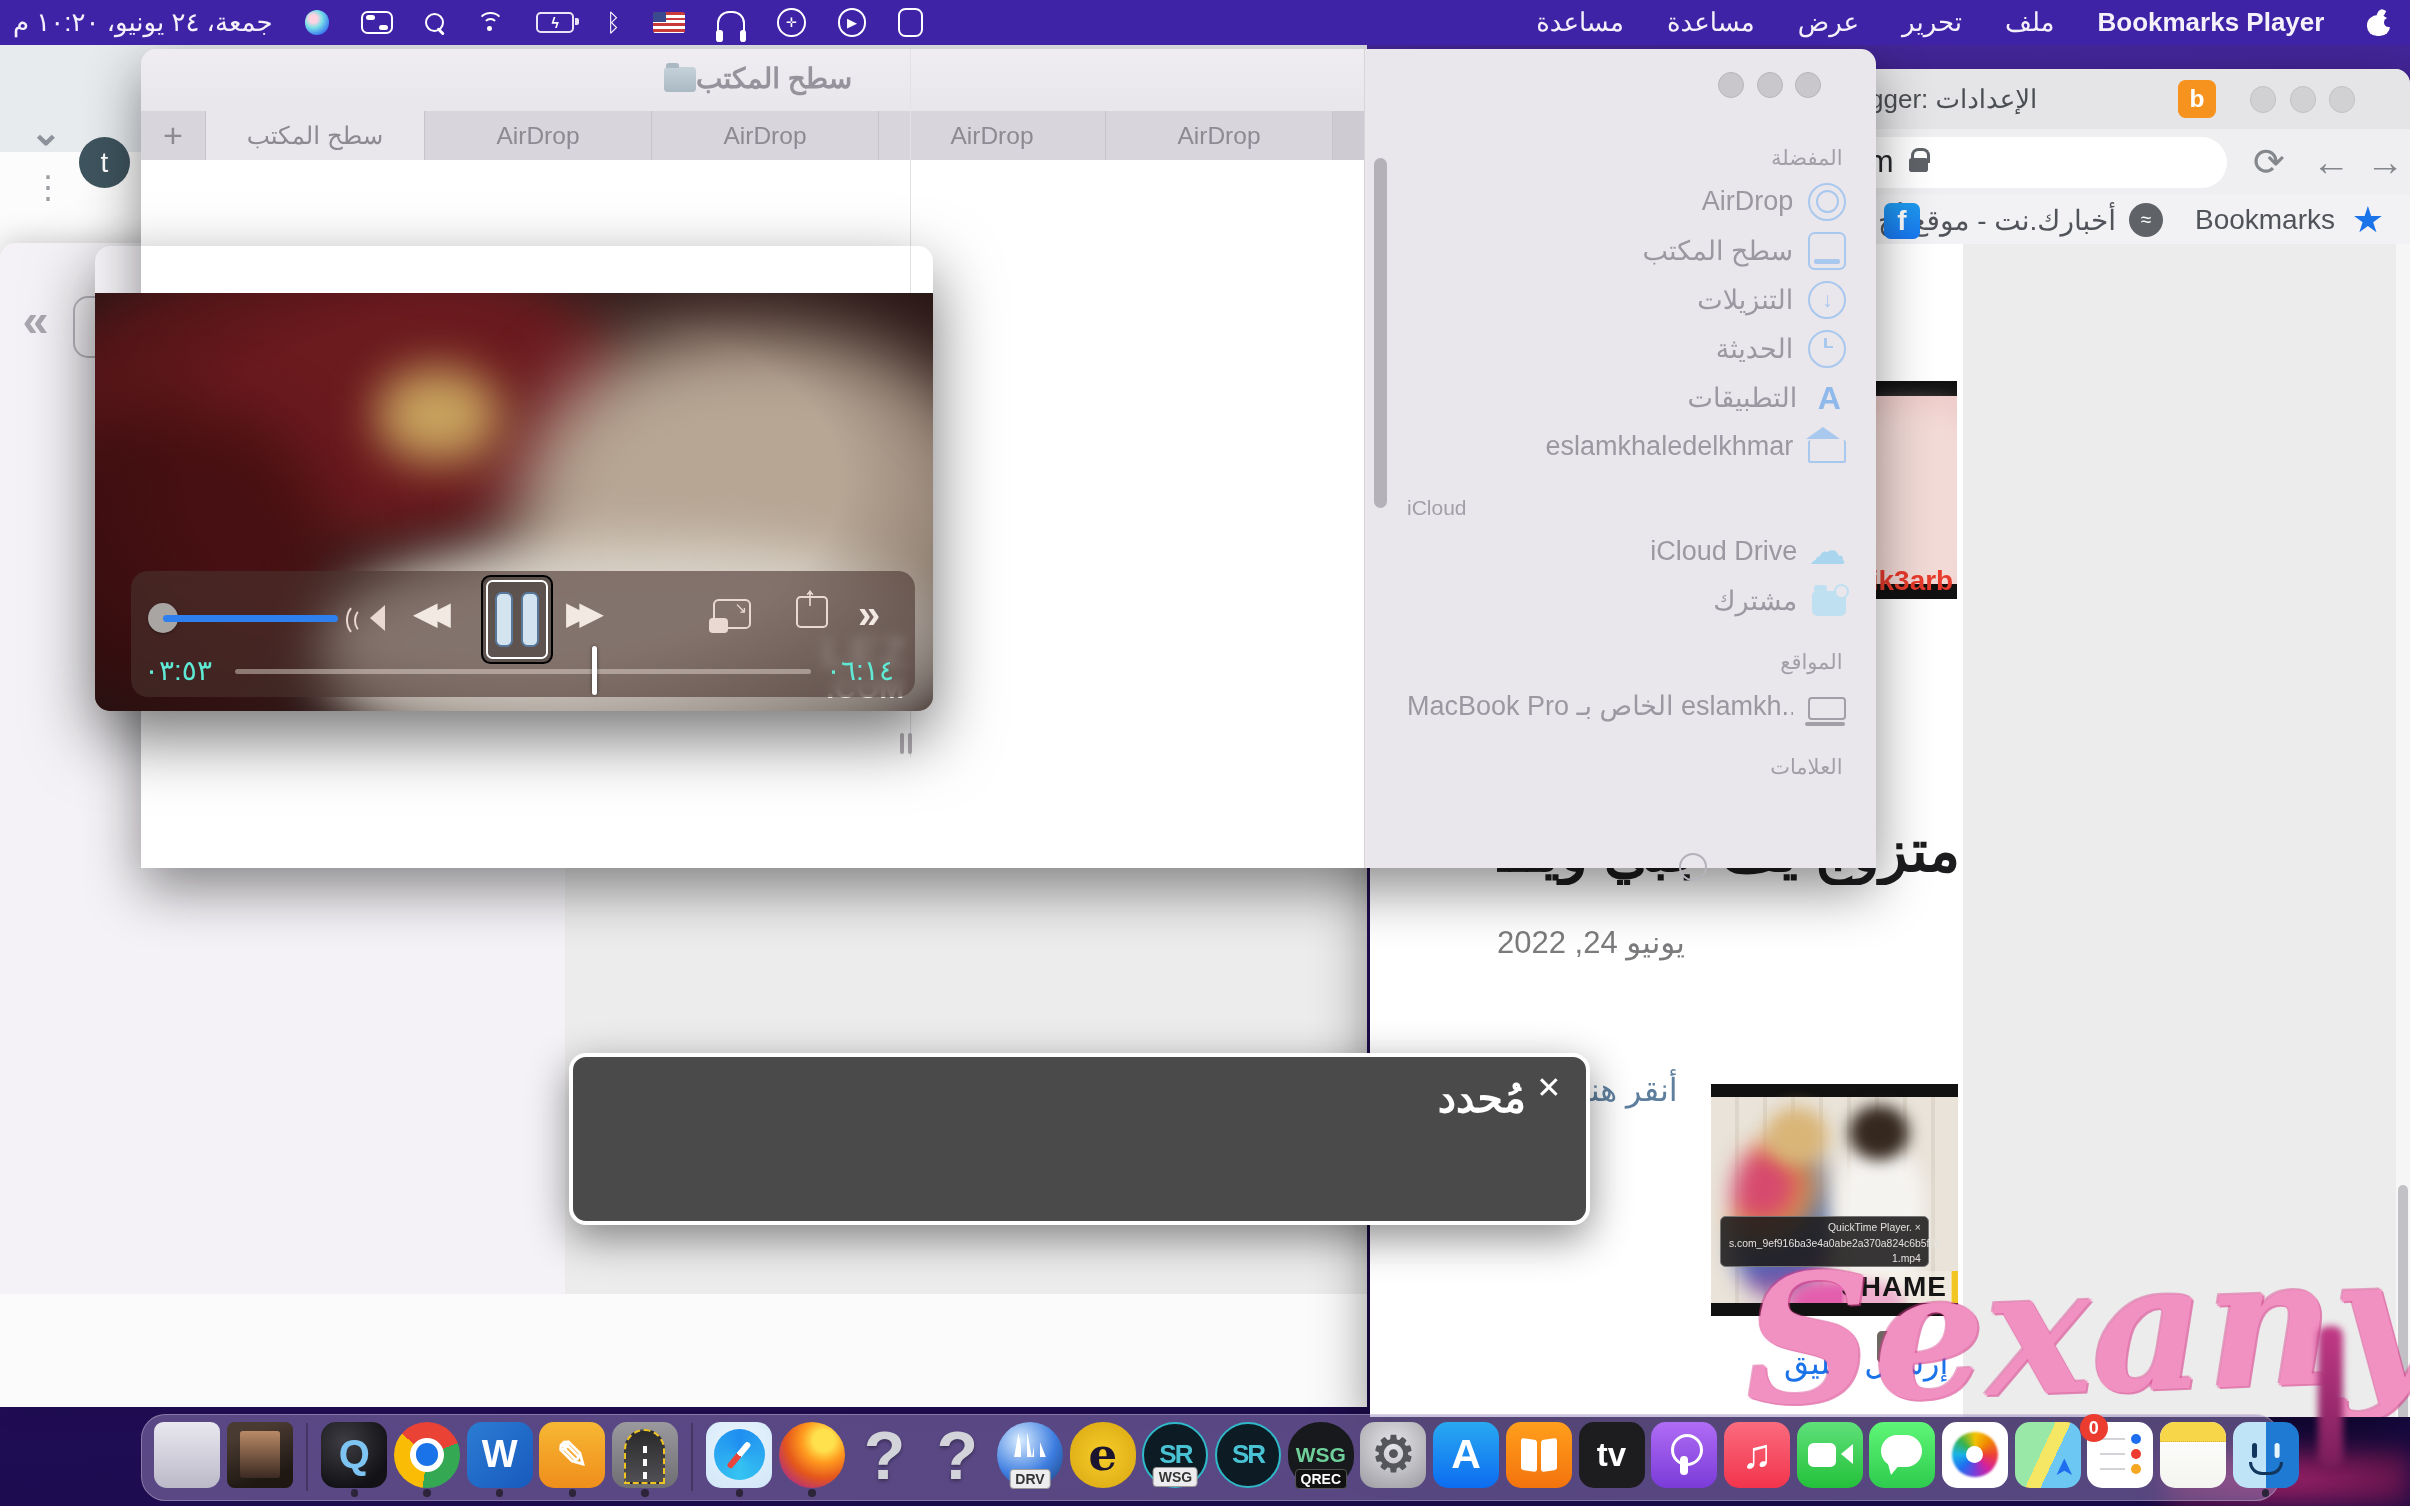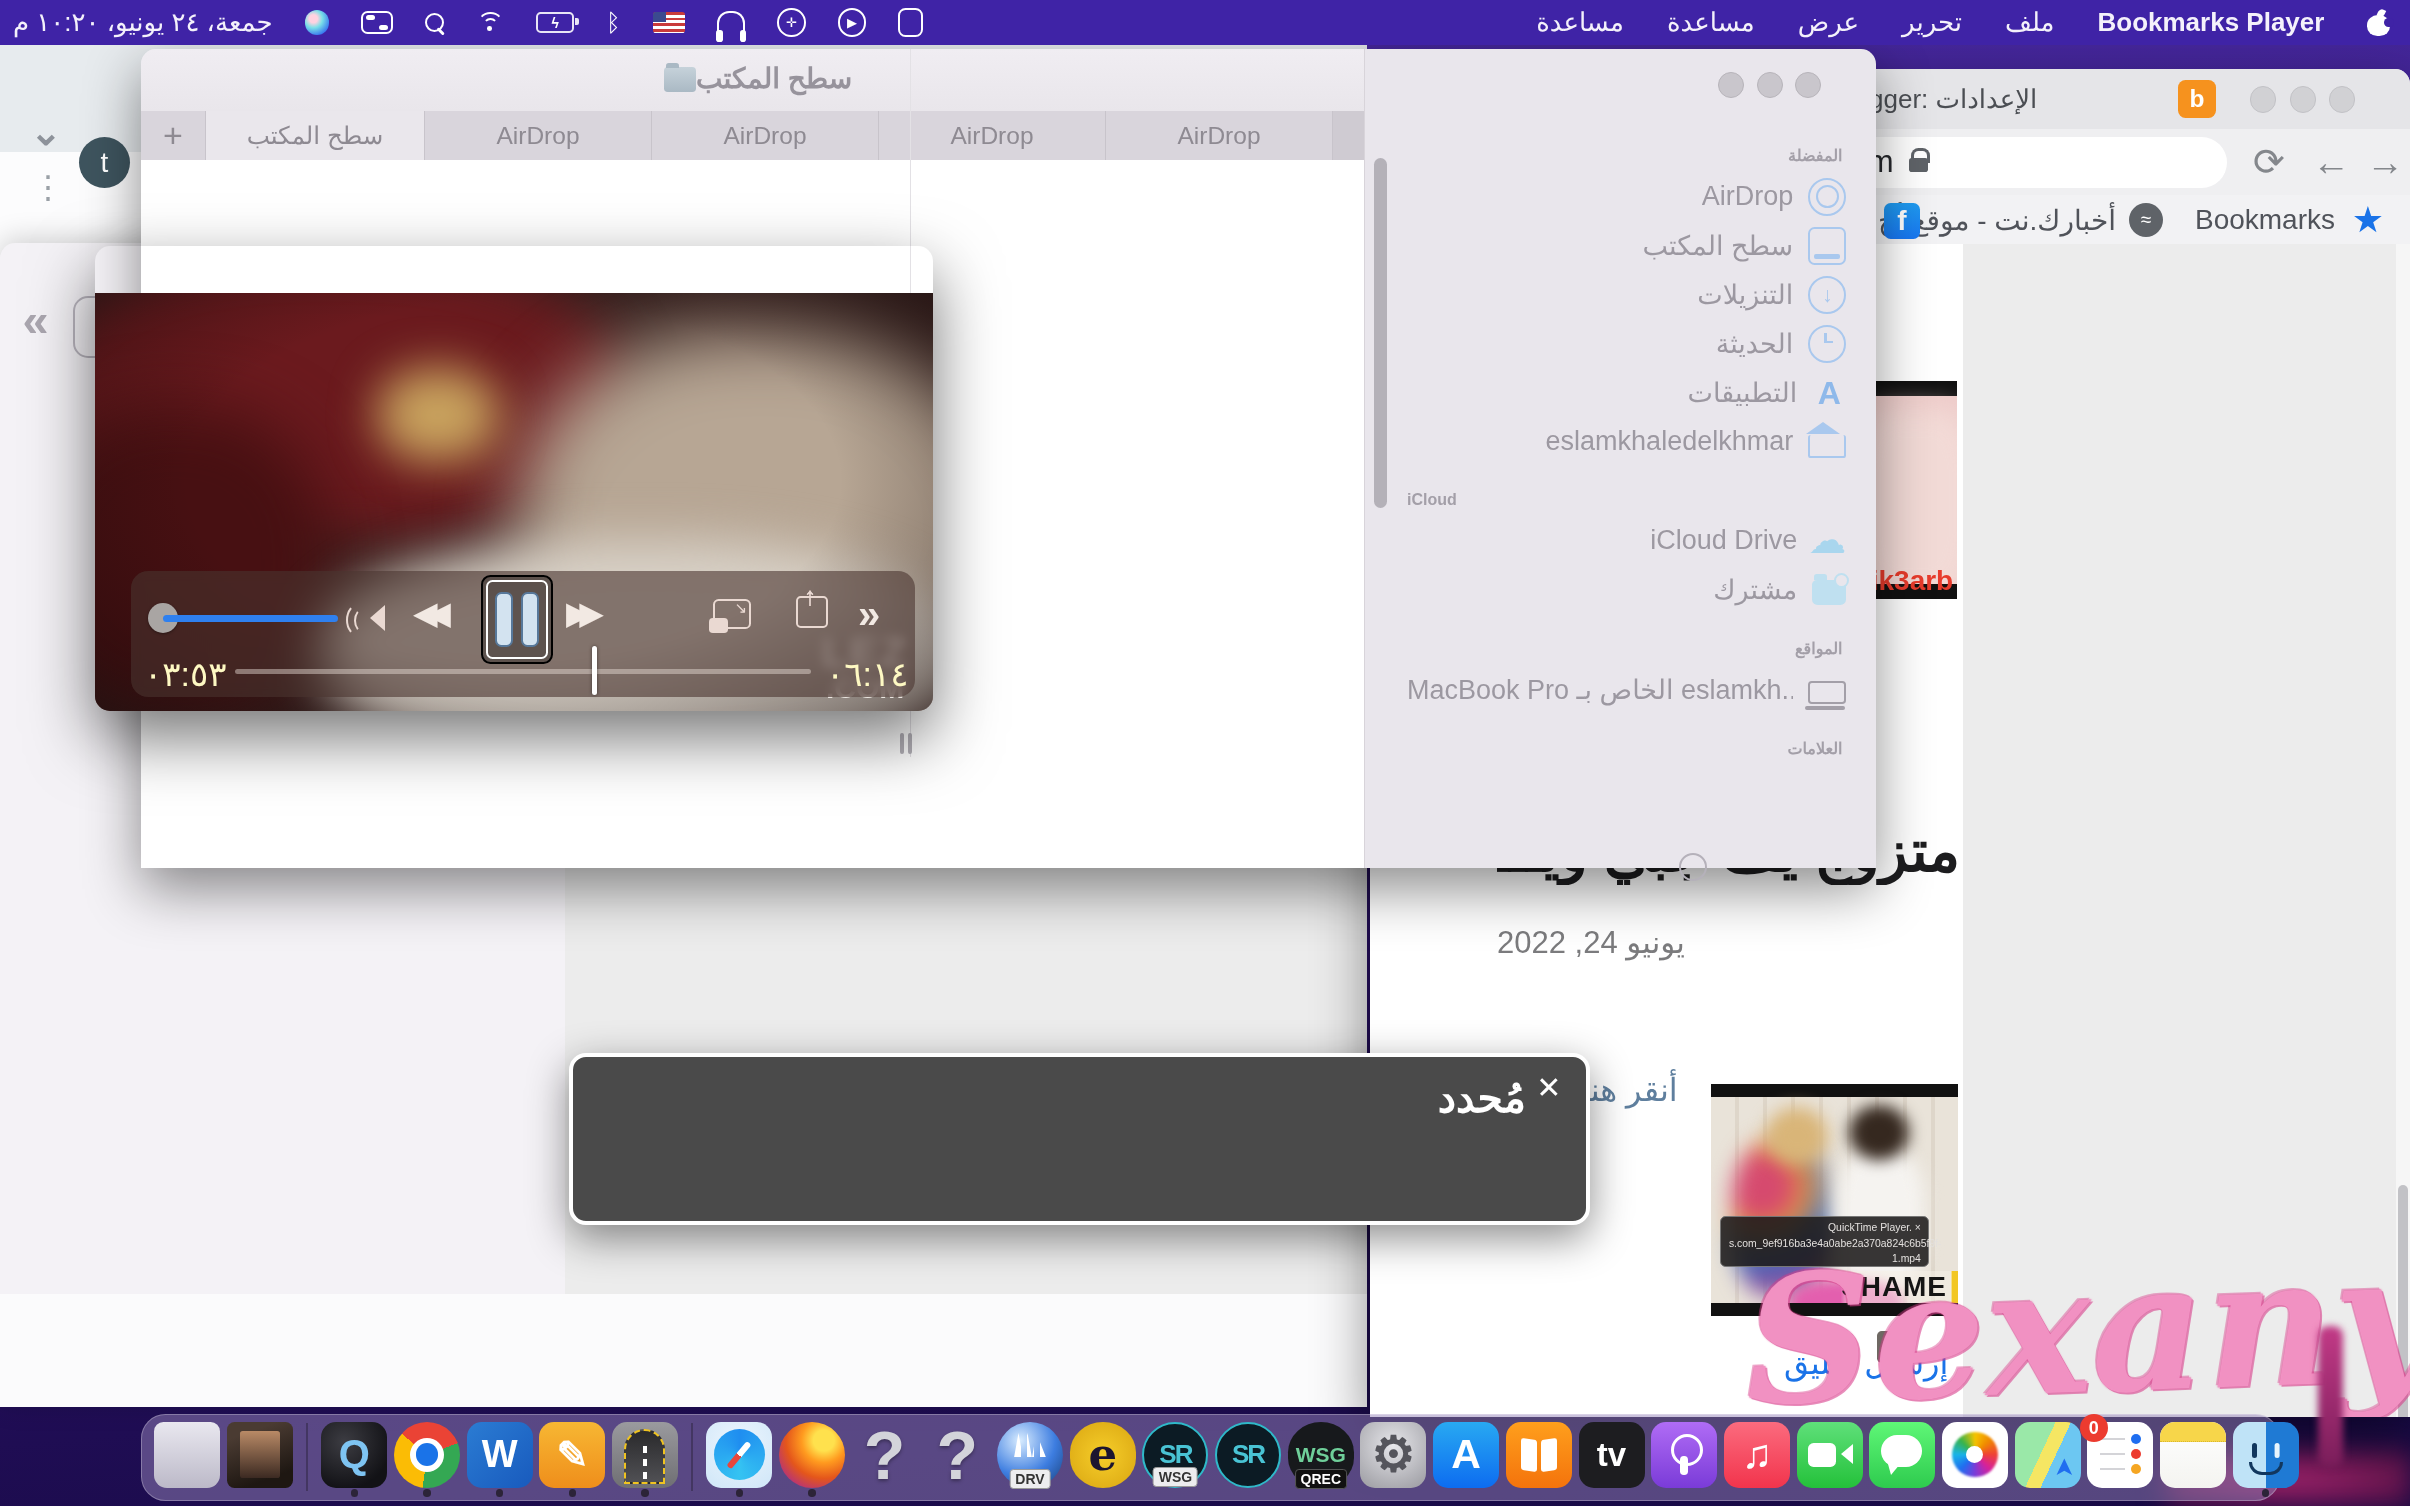--- a/index.html
+++ b/index.html
@@ -68,21 +68,21 @@
   .ftab:not(.active){width:226px;}
   #tabsliver{flex:1;background:#cfcbd2;}
   #finder .body{position:absolute;left:0;top:111px;width:1223px;height:708px;background:#fff;}
   #finder .coldiv{position:absolute;left:769px;top:0;width:0.9px;height:708px;background:#e3e1e5;}
   #finder .handle{position:absolute;left:759px;top:684px;width:21px;height:21px;}
   #finder .handle i{display:inline-block;width:3.8px;height:21px;background:#b4b1b8;margin-right:4.7px;border-radius:1.9px;}
   #sidebar{position:absolute;left:1223px;top:0;width:511px;height:819px;background:#e9e6ec;border-radius:0 15px 0 0;border-left:0.9px solid #d8d4da;}
   #sidebar .tl{top:22.6px;background:#c9c6cc;border:0.9px solid #b7b4ba;}
   #sb-scroll{position:absolute;left:9.4px;top:109px;width:12.2px;height:350px;background:#b4b1b8;border-radius:6.6px;}
   #sb-list{position:absolute;right:26px;top:72px;width:443px;direction:rtl;}
-  .sb-h{color:#a39fa8;font-size:16px;font-weight:bold;margin:24.5px 7.5px 7.5px 0;}
+  .sb-h{color:#a39fa8;font-size:21px;font-weight:normal;margin:24.5px 7.5px 7.5px 0;}
   .sb-row{display:flex;align-items:center;gap:15px;height:49px;padding-right:3.8px;}
   .sb-lab{color:#9c98a1;font-size:27px;white-space:nowrap;overflow:hidden;}
   .sb-ic{width:34px;height:34px;flex:0 0 34px;position:relative;}
   .ic-airdrop{border:2.8px solid #a9c8ee;border-radius:50%;}
   .ic-airdrop::before{content:"";position:absolute;inset:5.6px;border:2.8px solid #a9c8ee;border-radius:50%;}
   .ic-desktop{border:2.8px solid #a9c8ee;border-radius:6.6px;}
   .ic-desktop::before{content:"";position:absolute;left:3.8px;bottom:3.8px;right:3.8px;height:4.7px;background:#a9c8ee;border-radius:1.9px;}
   .ic-downloads{border:2.8px solid #a9c8ee;border-radius:50%;color:#a9c8ee;font-size:21px;display:flex;align-items:center;justify-content:center;}
   .ic-documents{border:2.8px solid #a9c8ee;border-radius:4.7px;width:24.5px !important;flex-basis:24.5px !important;margin:0 4.7px;}
   .ic-recents{border:2.8px solid #a9c8ee;border-radius:50%;}
@@ -181,21 +181,21 @@
   #ffw{left:435px;}
   #pausebtn{position:absolute;left:350px;top:3.8px;width:68px;height:85px;border:2.8px solid #000;border-radius:9.4px;background:rgba(0,0,0,.28);}
   #pausebtn .ring{position:absolute;inset:2.8px;border:2.8px solid #fff;border-radius:6.6px;display:flex;align-items:center;justify-content:center;gap:7.5px;}
   #pausebtn .bar{width:14px;height:51px;background:#d3e3f0;border:2.8px solid #57789a;border-radius:6.6px;}
   .pip{position:absolute;left:582px;top:28px;width:34px;height:26px;border:2.8px solid #ead9d2;border-radius:5.6px;}
   .pip::after{content:"";position:absolute;left:-5.6px;bottom:-5.6px;width:19px;height:15px;background:#ead9d2;border-radius:3.8px;}
   .pip::before{content:"↘";position:absolute;right:1.9px;top:-1.9px;color:#ead9d2;font-size:15px;}
   .share{position:absolute;left:665px;top:24.5px;width:28px;height:28px;border:2.8px solid #ead9d2;border-radius:4.7px;}
   .share::after{content:"↑";position:absolute;left:5.6px;top:-17px;color:#ead9d2;font-size:26px;font-weight:bold;text-shadow:0 0 0 #ead9d2;}
   .morechev{position:absolute;left:727px;top:21px;color:#f2e9e3;font-size:40px;font-weight:bold;}
-  .qtime{position:absolute;top:83px;color:#fef9c3;font-size:34px;direction:ltr;}
+  .qtime{position:absolute;top:83px;color:#5eead4;font-size:28px;direction:ltr;}
   #t-elapsed{left:13px;}
   #t-total{left:695px;}
   .scrub{position:absolute;left:104px;top:98px;width:576px;height:4.7px;background:rgba(236,224,218,.45);border-radius:2.8px;}
   .phead{position:absolute;top:75px;width:4.7px;height:49px;background:#fff;border-radius:2.8px;box-shadow:0 0 3.8px rgba(0,0,0,.5);}
   
   #dlg{left:569px;top:1053px;width:1013px;height:164px;background:#4a4a4a;border:4.7px solid #fff;border-radius:17px;z-index:20;
     box-shadow:0 13px 41px rgba(0,0,0,.45);}
   #dlg .x{position:absolute;right:24.5px;top:13px;color:#fff;font-size:30px;}
   #dlg .lab{position:absolute;right:60px;top:17px;color:#fff;font-size:41px;font-weight:bold;direction:rtl;}
   

